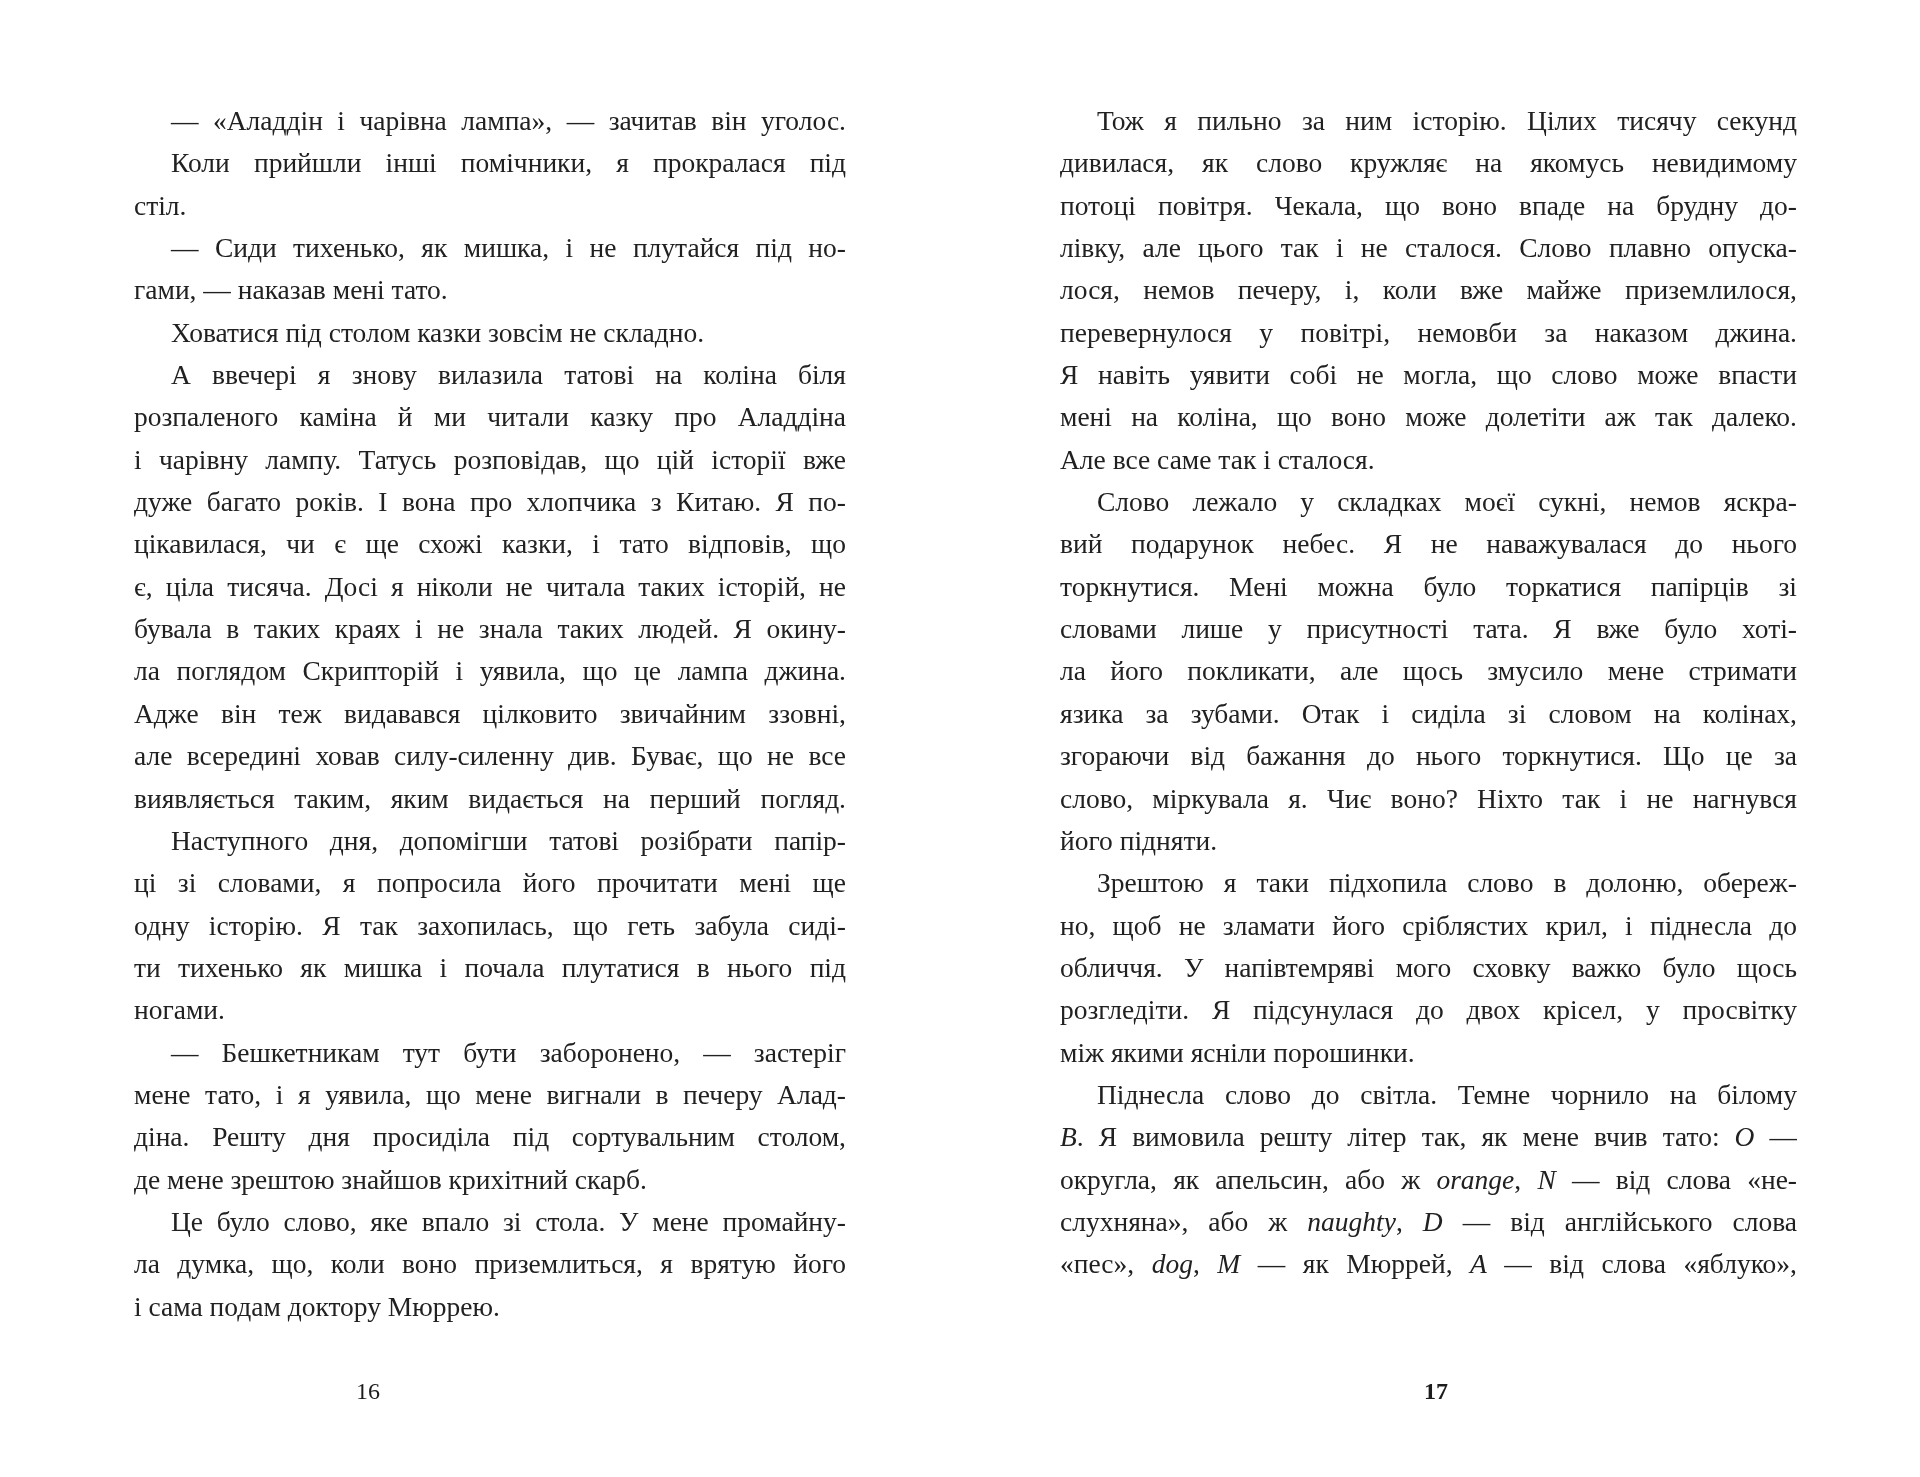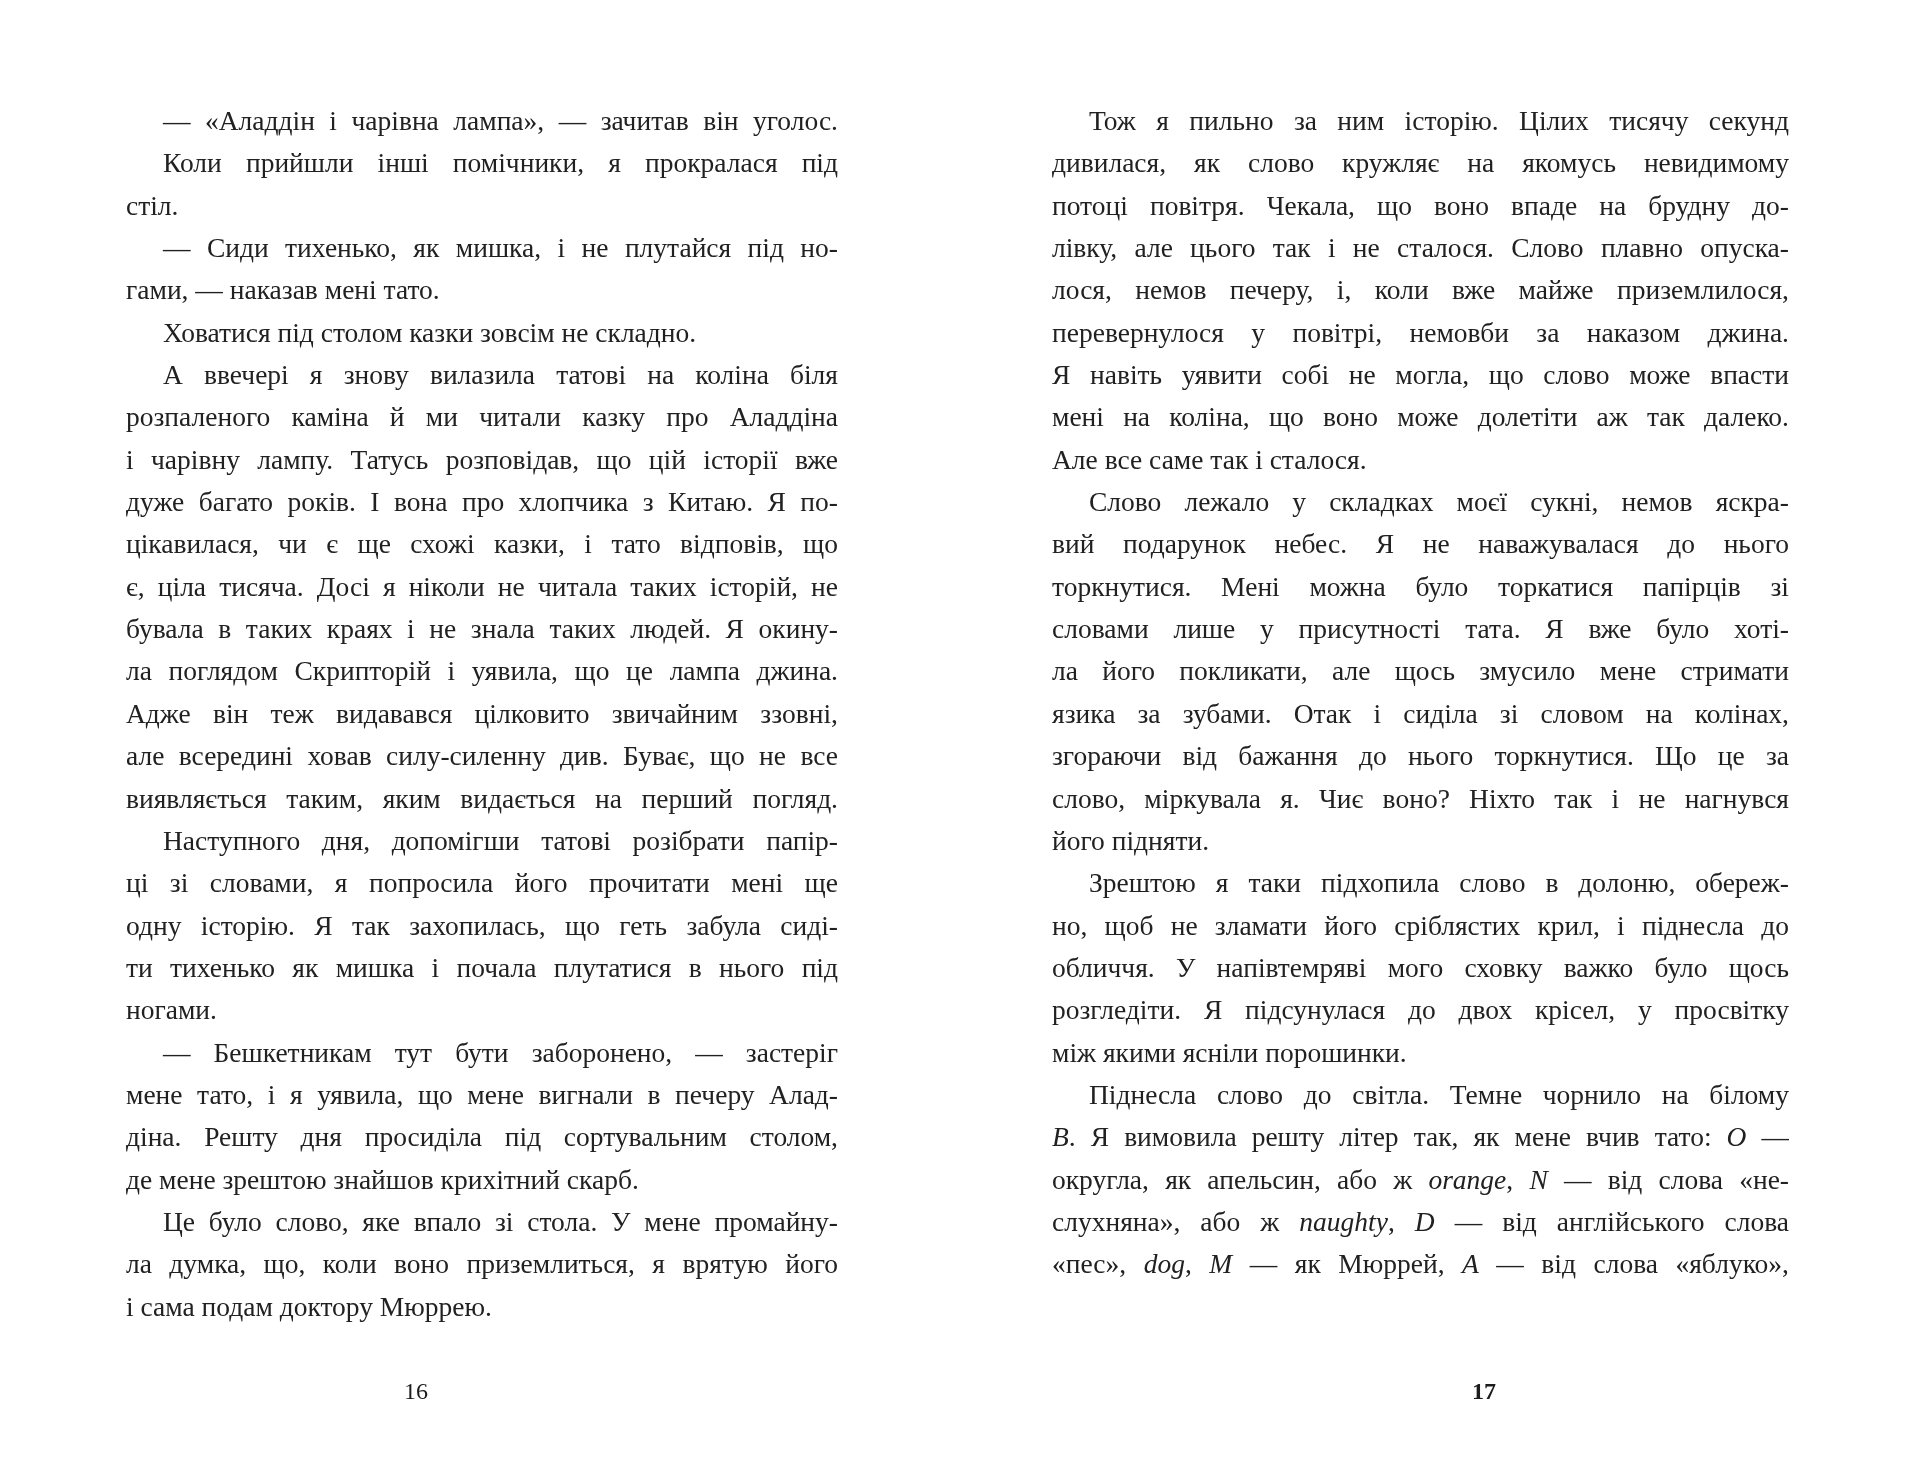--- a/index.html
+++ b/index.html
@@ -11,20 +11,21 @@
     height: 1477px;
     background: #ffffff;
     position: relative;
     font-family: "Liberation Serif", "DejaVu Serif", serif;
     color: #212121;
     overflow: hidden;
   }
   .spread {
     position: absolute;
     inset: 0;
+    margin-left: 8px;
   }
   .column {
     position: absolute;
     top: 100px;
   }
   .column.left {
     left: 126px;
     width: 712px;
   }
   .column.right {
@@ -47,21 +48,21 @@
   .line.indent {
     text-indent: 37px;
   }
   .it {
     font-style: italic;
   }
   .folio {
     position: absolute;
     top: 1376px;
     width: 80px;
-    text-align: right;
+    text-align: left;
     font-size: 24px;
     line-height: 30px;
     color: #1c1c1c;
   }
   .folio.left  { left: 348px; }
   .folio.right { left: 1416px; font-weight: bold; }
 </style>
 </head>
 <body>
 

